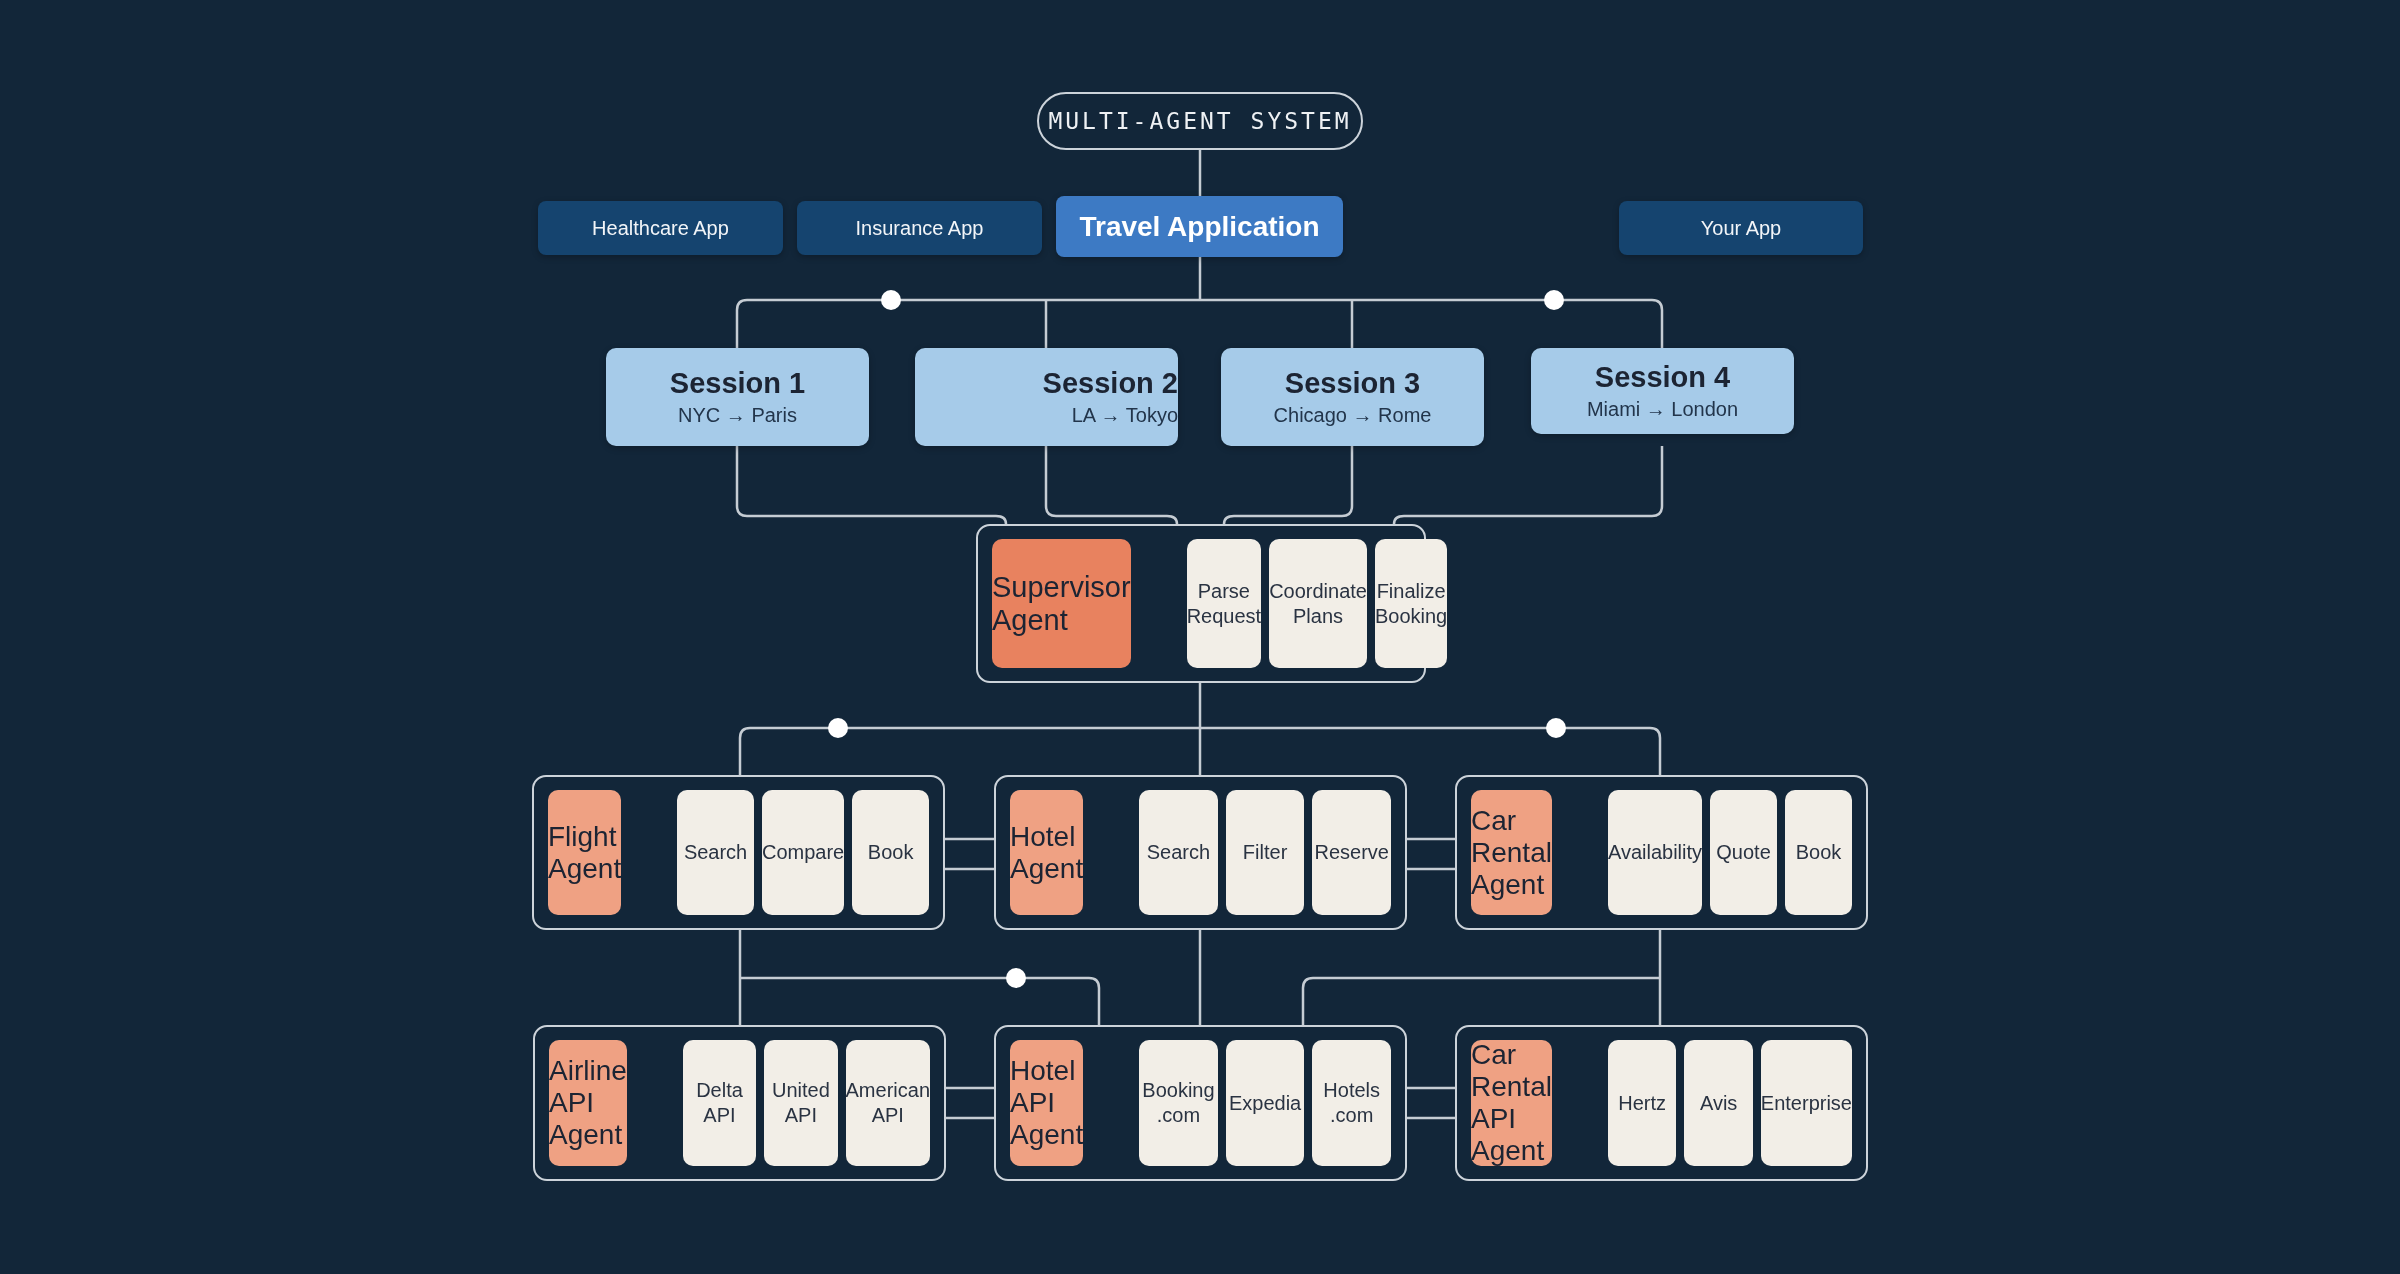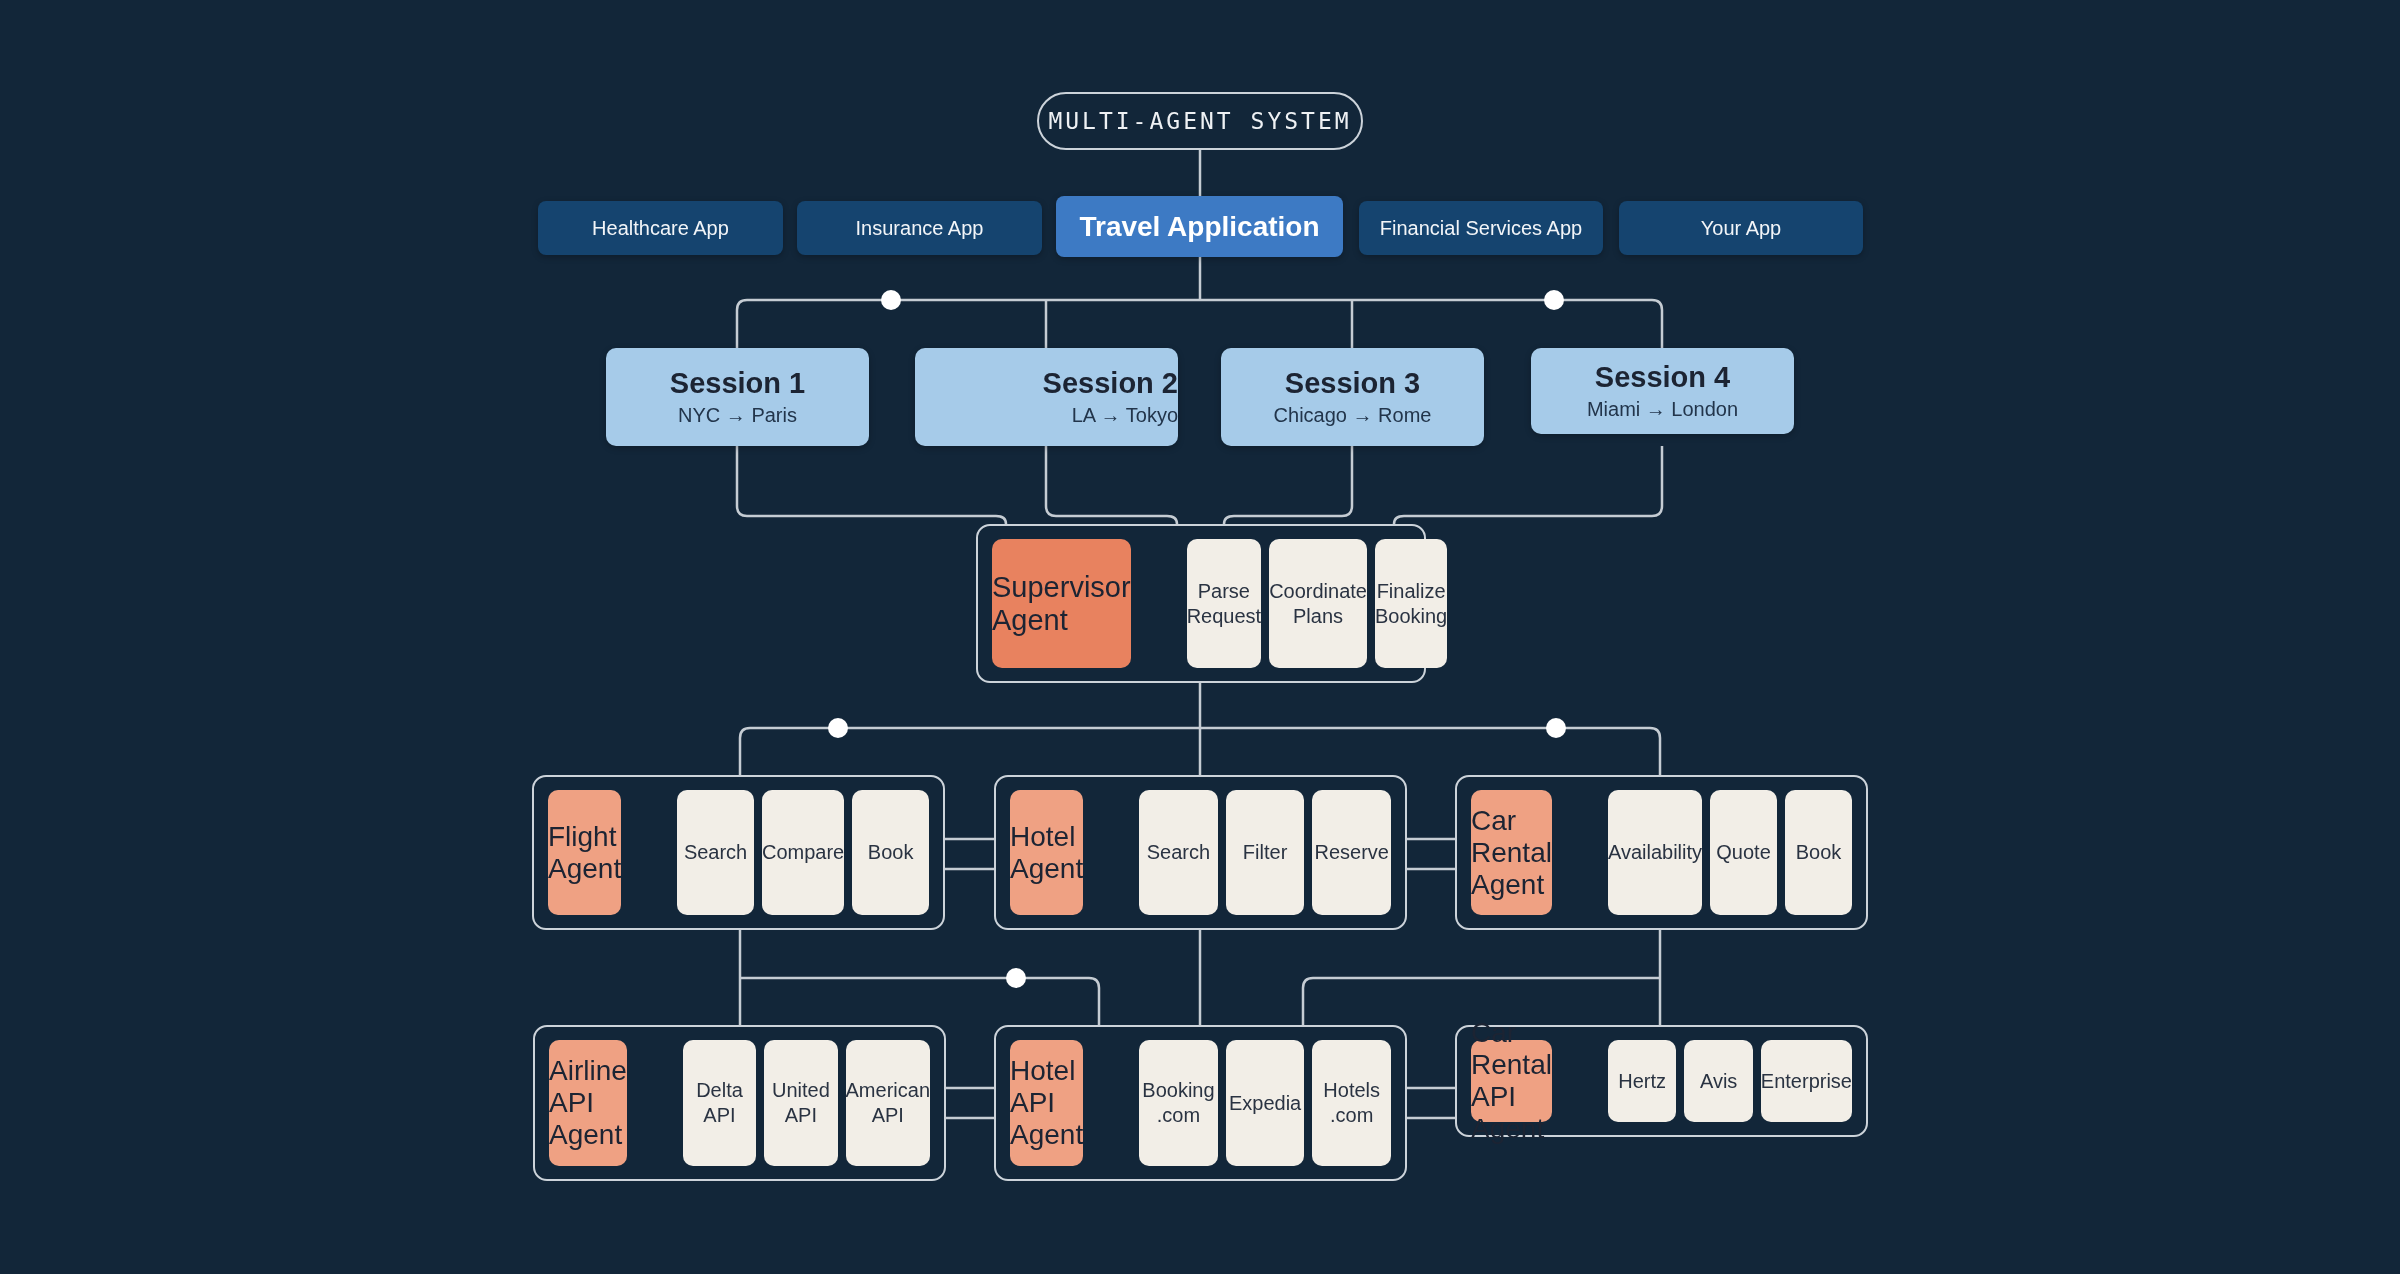--- a/index.html
+++ b/index.html
@@ -140,23 +140,20 @@
 
   <div class="node app-btn" style="left:538px;top:201px;width:245px;height:54px;">
     <span>Healthcare App</span>
   </div>
   <div class="node app-btn" style="left:797px;top:201px;width:245px;height:54px;">
     <span>Insurance App</span>
   </div>
   <div class="node app-btn active" style="left:1056px;top:196px;width:287px;height:61px;">
     <span>Travel Application</span>
   </div>
-  <div class="node app-btn" style="left:1359px;top:201px;width:244px;height:54px;">
-    <span>Financial Services App</span>
-  </div>
   <div class="node app-btn" style="left:1619px;top:201px;width:244px;height:54px;">
     <span>Your App</span>
   </div>
 
   <div class="node session" style="left:606px;top:348px;width:263px;height:98px;">
     <div class="s-title">Session 1</div>
     <div class="s-route">NYC → Paris</div>
   </div>
   <div class="node session" style="left:915px;top:348px;width:263px;height:98px;align-items:flex-end;">
     <div class="s-title">Session 2</div>
@@ -234,21 +231,21 @@
       <span>Hotel API Agent</span>
     </div>
     <div class="chip-row">
       <div class="chip">Booking
 .com</div>
       <div class="chip">Expedia</div>
       <div class="chip">Hotels
 .com</div>
     </div>
   </div>
-  <div class="container" style="left:1455px;top:1025px;width:413px;height:112px;">
+  <div class="container" style="left:1455px;top:1025px;width:413px;height:156px;">
     <div class="agent-header">
       <span>Car Rental API Agent</span>
     </div>
     <div class="chip-row">
       <div class="chip">Hertz</div>
       <div class="chip">Avis</div>
       <div class="chip">Enterprise</div>
     </div>
   </div>
 

